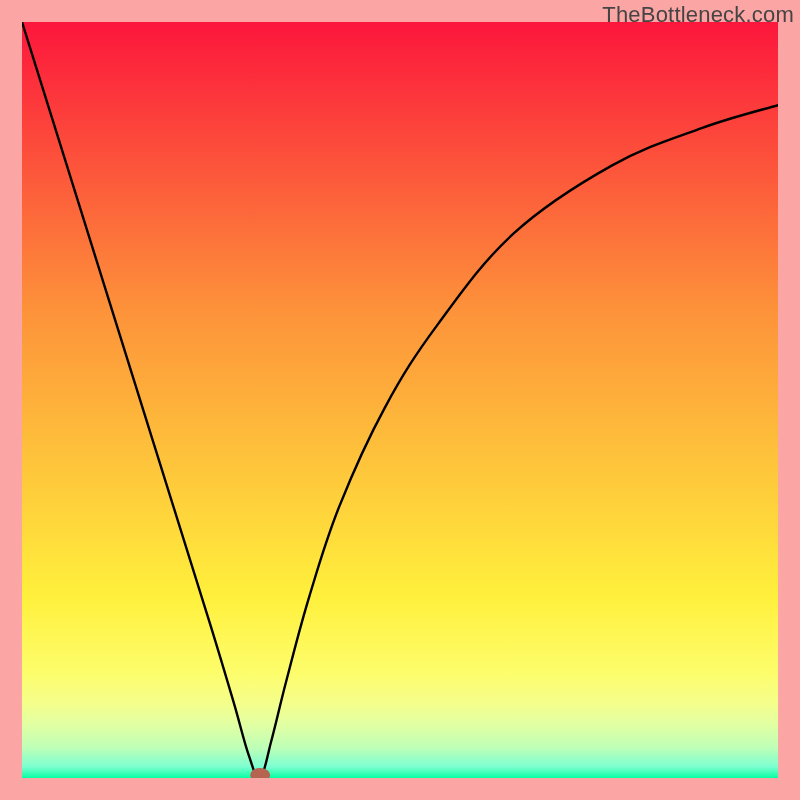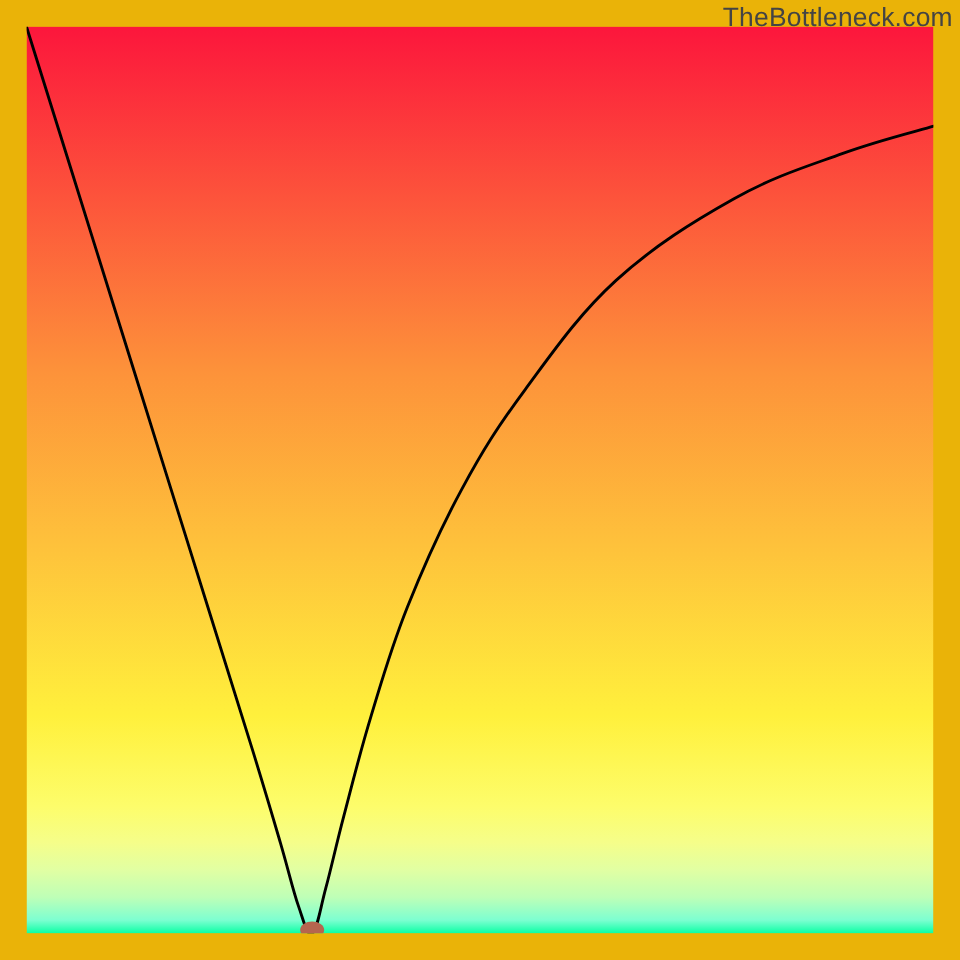--- a/index.html
+++ b/index.html
@@ -1,21 +1,21 @@
 <!DOCTYPE html>
 <html><head>
 <meta charset="utf-8">
 <style>
   * { margin: 0; padding: 0; box-sizing: border-box; }
   html, body { width: 800px; height: 800px; overflow: hidden; background: #000; }
   .frame {
     position: absolute;
     left: 0; top: 0;
     width: 800px; height: 800px;
-    background: #eab308;
+    background: #fca5a5;
   }
   .plot {
     position: absolute;
     left: 22px;
     top: 22px;
     width: 756px;
     height: 756px;
     overflow: hidden;
   }
   .attribution {

